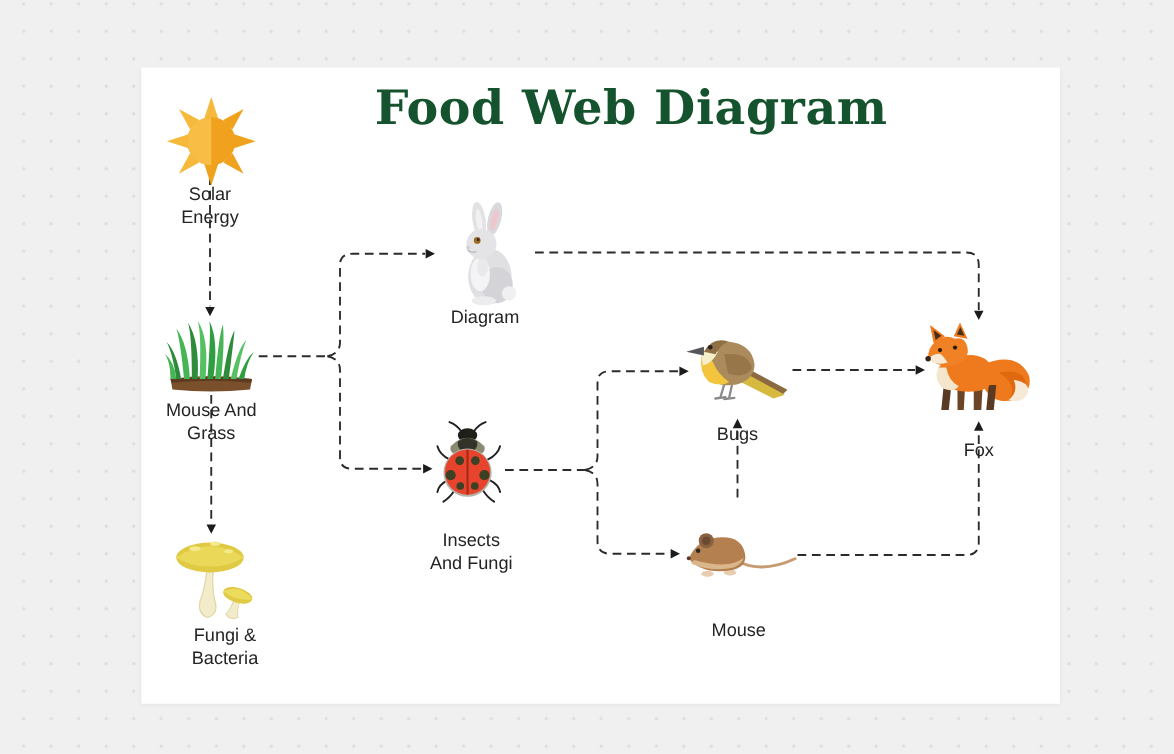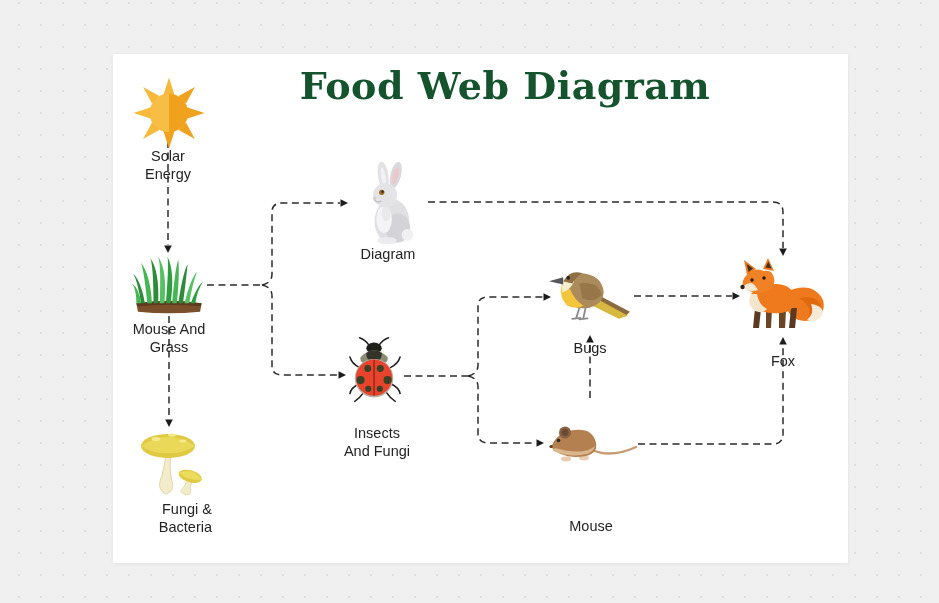--- a/index.html
+++ b/index.html
@@ -125,21 +125,21 @@
       <ellipse cx="52" cy="50" rx="12" ry="6" fill="#e0ca43"></ellipse>
       <path d="M40 50 Q52 40 64 50 Q52 55 40 50 Z" fill="#ecdc5e"></path>
     </g>
     <ellipse cx="32" cy="20" rx="27" ry="12" fill="#e0ca43"></ellipse>
     <path d="M5 20 Q32 2 59 20 Q46 28 32 27 Q18 28 5 20 Z" fill="#ead958"></path>
     <ellipse cx="20" cy="13" rx="4.5" ry="2" fill="#f4e98c"></ellipse>
     <ellipse cx="36" cy="9" rx="4" ry="1.8" fill="#f4e98c"></ellipse>
     <ellipse cx="47" cy="15" rx="3.5" ry="1.6" fill="#f4e98c"></ellipse>
   </svg>
 </div>
-<div class="node-label" style="left:92px;top:500px;text-align:right;">
+<div class="node-label" style="left:120px;top:500px;">
   <span>Fungi &amp;</span>
   <span>Bacteria</span>
 </div>
 
 <div class="node-img" style="left:362px;top:158px;width:54px;height:88px;">
   <svg viewBox="0 0 56 88">
     <ellipse cx="22" cy="17" rx="5.5" ry="15" fill="#e2e2e5" transform="rotate(-8 22 17)"></ellipse>
     <ellipse cx="22" cy="18" rx="2.5" ry="10" fill="#f1f1f3" transform="rotate(-8 22 17)"></ellipse>
     <ellipse cx="35" cy="16" rx="5.5" ry="14" fill="#d9d9dd" transform="rotate(14 35 16)"></ellipse>
     <ellipse cx="35" cy="17" rx="2.8" ry="9" fill="#ecc8cd" transform="rotate(14 35 16)"></ellipse>
@@ -224,21 +224,21 @@
     <ellipse cx="22" cy="36" rx="5" ry="2.4" fill="#e8cdb0"></ellipse>
     <ellipse cx="40" cy="35" rx="5" ry="2.4" fill="#e8cdb0"></ellipse>
     <path d="M7 24 Q13 9 30 7 Q49 5 52 20 Q54 30 42 33 Q18 37 7 24 Z" fill="#b5804f"></path>
     <path d="M9 28 Q26 35 43 31 Q50 28 51 23 Q40 33 11 25 Z" fill="#d9b68c"></path>
     <circle cx="21" cy="9.5" r="6" fill="#8a6242"></circle>
     <circle cx="21" cy="9.5" r="3.4" fill="#6b4a32"></circle>
     <circle cx="14.5" cy="17.5" r="1.8" fill="#2a2a2a"></circle>
     <circle cx="7" cy="23.5" r="1.6" fill="#5a3a28"></circle>
   </svg>
 </div>
-<div class="node-label" style="left:531px;top:517px;">
+<div class="node-label" style="left:531px;top:496px;">
   <span>Mouse</span>
   <span></span>
 </div>
 
 <div class="node-img" style="left:733px;top:257px;width:96px;height:76px;">
   <svg viewBox="0 0 96 74">
     <path d="M52 34 Q80 22 90 42 Q94 56 78 62 Q62 66 54 52 Z" fill="#ef7a1e"></path>
     <path d="M66 40 Q88 36 88 52 Q86 62 74 62 Q82 50 66 40 Z" fill="#e0680f"></path>
     <path d="M78 46 Q92 48 89 57 Q85 65 74 62 Q82 55 78 46 Z" fill="#f6ead6"></path>
     <path d="M58 50 L56 70 L62 70 L64 50 Z" fill="#5a3a22"></path>

